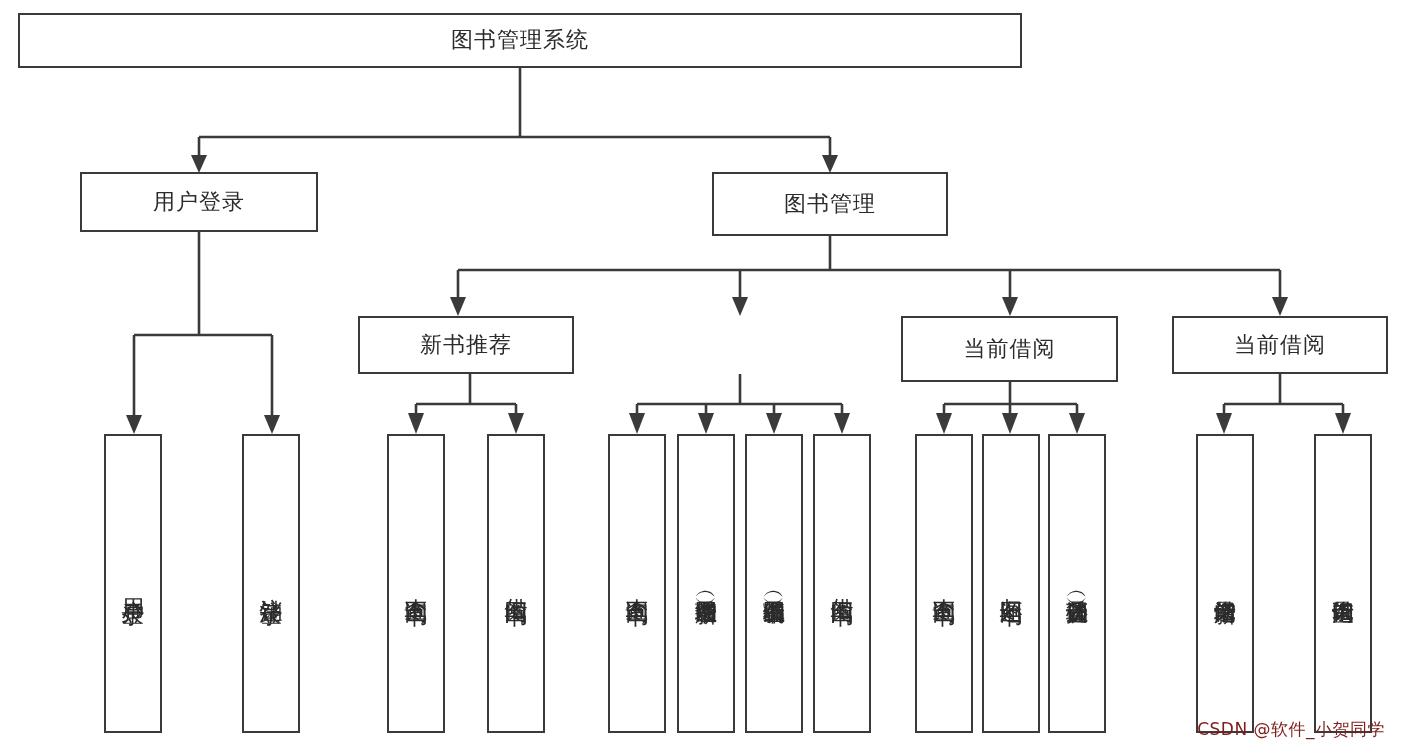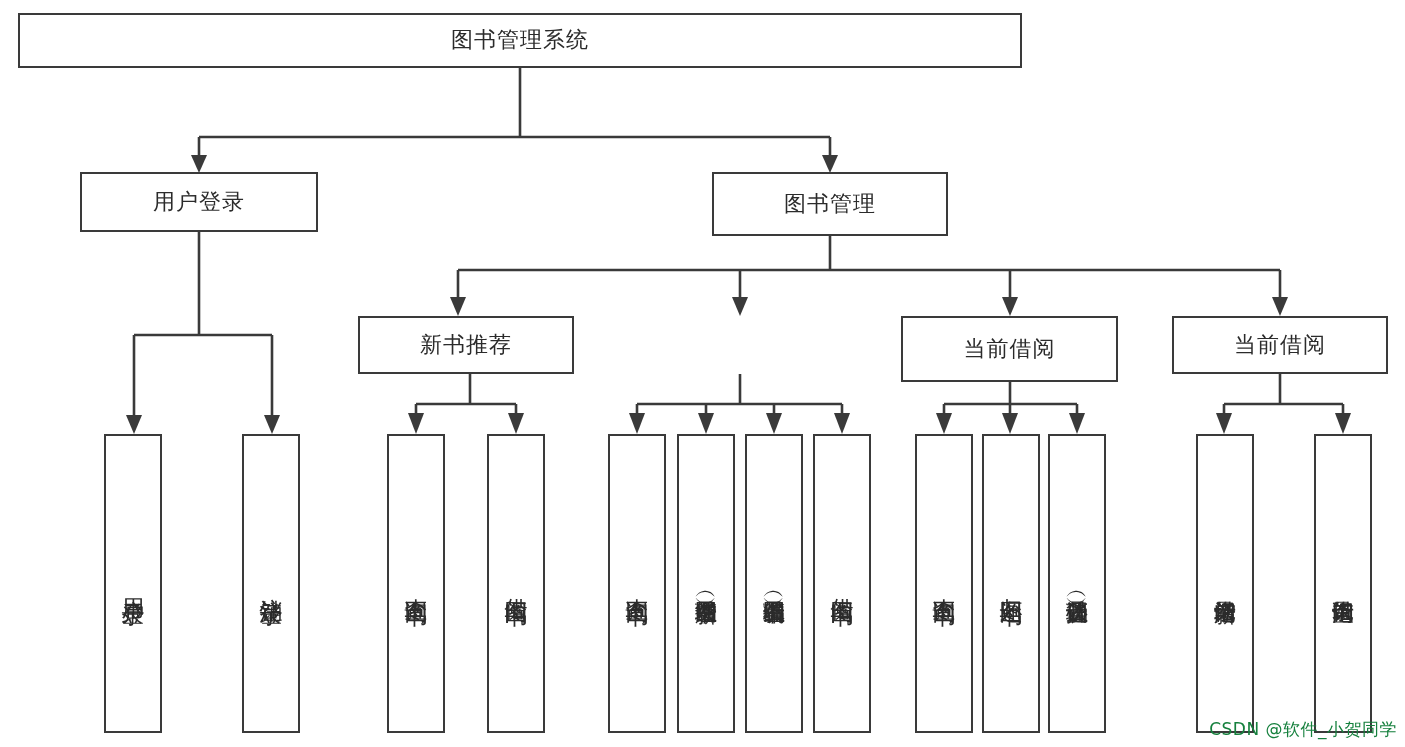--- a/index.html
+++ b/index.html
@@ -36,24 +36,24 @@
     letter-spacing:2px;
     padding:6px 0;
     text-align:center;
     align-items:center;
     justify-content:center;
   }
   .node.v.tight{ font-size:22px; letter-spacing:0px; }
 
   .watermark{
     position:absolute;
-    right:8px;
+    right:20px;
     bottom:6px;
     font-size:17px;
-    color:#15803d;
+    color:#7f1d1d;
     white-space:nowrap;
     letter-spacing:0.5px;
     z-index:5;
   }
   svg#links{position:absolute;left:0;top:0;width:1405px;height:747px;pointer-events:none;}
   svg#links line, svg#links path{stroke:#3a3a3a;stroke-width:2.6;fill:none;}
   svg#links polygon{fill:#3a3a3a;}
 </style>
 </head>
 <body>

